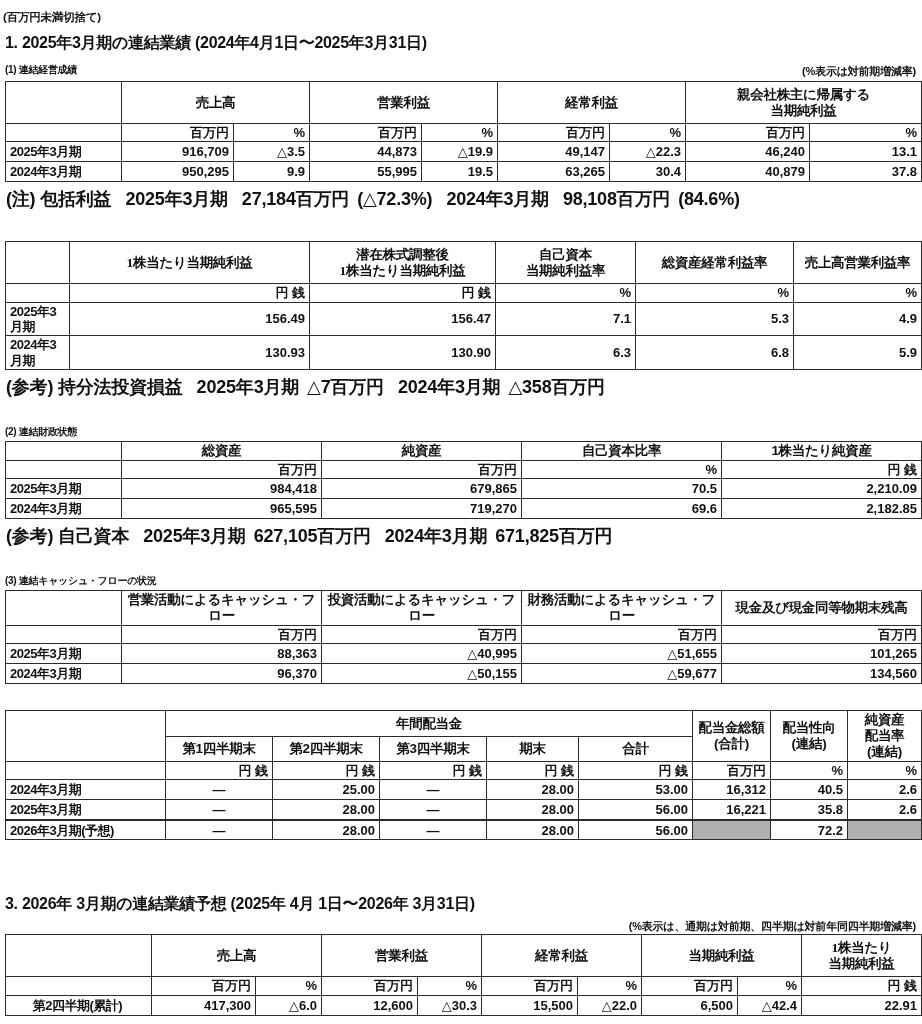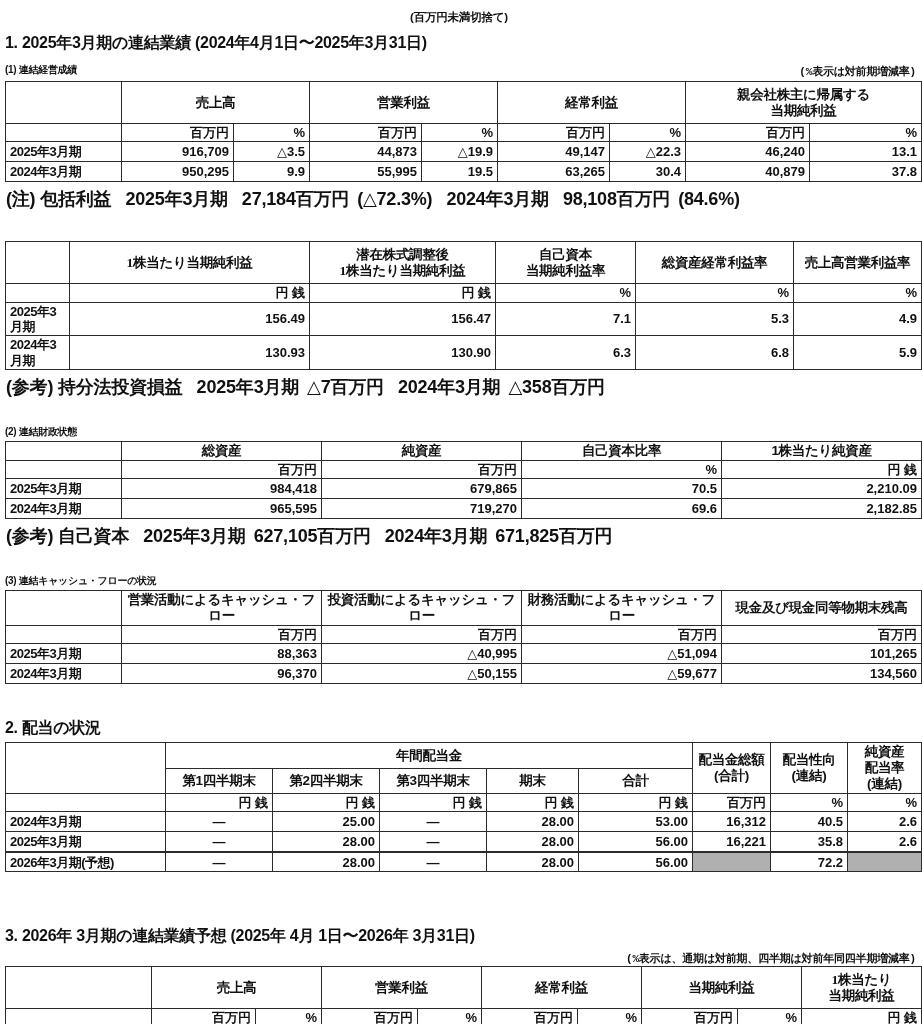--- a/index.html
+++ b/index.html
@@ -12,21 +12,21 @@
     height: 1024px;
     font-family: "Liberation Sans", "DejaVu Sans", sans-serif;
     color: #111111;
     font-size: 13px;
     overflow: hidden;
     position: relative;
   }
   .page { padding: 0 3px; }
 
   .topnote {
-    text-align: center;
+    text-align: left;
     font-size: 11.5px;
     font-weight: 700;
     margin: 10px 4px 0 0;
     letter-spacing: -0.2px;
   }
   .section-title {
     font-size: 16px;
     font-weight: 700;
     margin: 8px 0 3px 2px;
     letter-spacing: -0.3px;
@@ -42,21 +42,20 @@
     display: flex;
     align-items: flex-end;
     justify-content: space-between;
     margin-bottom: 2px;
   }
   .right-note {
     font-size: 11px;
     font-weight: 700;
     margin-right: 3px;
     letter-spacing: -0.2px;
-    font-family: Liberation Mono, monospace;
   }
   .note-line {
     font-size: 18px;
     font-weight: 700;
     margin: 5px 0 4px 3px;
     letter-spacing: -0.2px;
     white-space: nowrap;
   }
   .note-line .sp { display: inline-block; width: 14px; }
   .note-line .sp-s { display: inline-block; width: 8px; }
@@ -301,37 +300,36 @@
       <td></td>
       <td class="unit">百万円</td>
       <td class="unit">百万円</td>
       <td class="unit">百万円</td>
       <td class="unit">百万円</td>
     </tr>
     <tr class="data-row">
       <td class="lbl">2025年3月期</td>
       <td class="num">88,363</td>
       <td class="num">△40,995</td>
-      <td class="num">△51,094</td>
+      <td class="num">△51,655</td>
       <td class="num">101,265</td>
     </tr>
     <tr class="data-row">
       <td class="lbl">2024年3月期</td>
       <td class="num">96,370</td>
       <td class="num">△50,155</td>
       <td class="num">△59,677</td>
       <td class="num">134,560</td>
     </tr>
   </tbody>
     </table>
 
   <div class="spacer-lg"></div>
 
   
-  <div class="section-title">2. 配当の状況</div>
 
   <table class="fin">
     <colgroup>
       <col style="width:160px">
         <col style="width:107px">
         <col style="width:107px">
       <col style="width:107px">
         <col style="width:92px">
         <col style="width:114px">
       <col style="width:78px">

